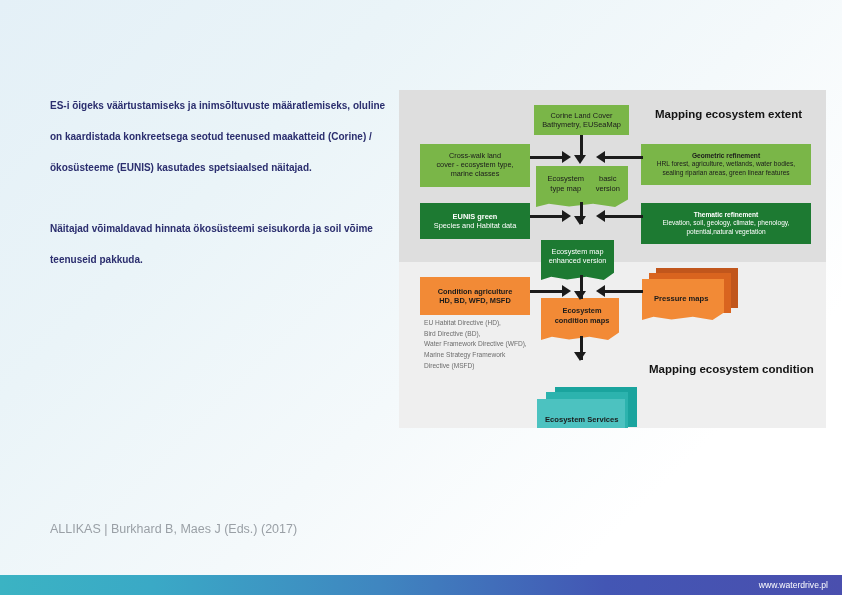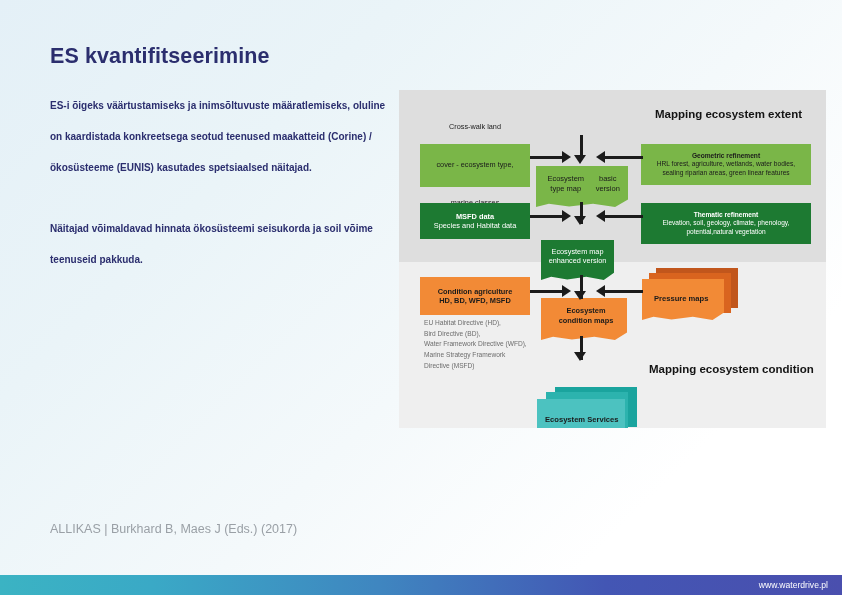--- a/index.html
+++ b/index.html
@@ -99,56 +99,59 @@
   .stack .card{position:absolute;}
   .stack .lbl{
     position:absolute;font-size:7.6px;font-weight:bold;color:#1b1b1b;
   }
 </style>
 </head>
 <body>
 
 <div class="slide">
 
-  <div class="title">ES kvantifitseerimine</div>
 
   <div class="body-text">
     <p>ES-i õigeks väärtustamiseks ja inimsõltuvuste määratlemiseks, oluline on kaardistada konkreetsega seotud teenused maakatteid (Corine) / ökosüsteeme (EUNIS) kasutades spetsiaalsed näitajad.</p>
     <p class="gap">Näitajad võimaldavad hinnata ökosüsteemi seisukorda ja soil võime teenuseid pakkuda.</p>
   </div>
 
   <div class="source">ALLIKAS | Burkhard B, Maes J (Eds.) (2017)</div>
 
   <div class="diagram">
     <div class="panel-top"></div>
     <div class="panel-bottom"></div>
 
     <div class="hdr hdr-extent">Mapping ecosystem extent</div>
     <div class="hdr hdr-condition">Mapping ecosystem condition</div>
 
-
-    <div class="box green-light" style="left:21px;top:54px;width:110px;height:43px;font-size:7.3px;flex-direction:column;gap:29px;">
+    <div class="box green-light" style="left:135px;top:15px;width:95px;height:30px;font-size:7.4px;flex-direction:column;">
+      <span class="l1">Corine Land Cover</span>
+      <span class="l1">Bathymetry, EUSeaMap</span>
+    </div>
+
+    <div class="box green-light" style="left:21px;top:54px;width:110px;height:43px;font-size:7.3px;flex-direction:column;">
       <span class="l1">Cross-walk land</span>
       <span class="l1">cover - ecosystem type,</span>
       <span class="l1">marine classes</span>
     </div>
 
     <div class="box green-light" style="left:242px;top:54px;width:170px;height:41px;font-size:6.6px;flex-direction:column;">
       <span class="l1 b">Geometric refinement</span>
       <span class="l1">HRL forest, agriculture, wetlands, water bodies,</span>
       <span class="l1">sealing riparian areas, green linear features</span>
     </div>
 
     <div class="box green-light wavy" style="left:137px;top:76px;width:92px;height:41px;font-size:7.5px;flex-direction:row;padding-bottom:8px;">
       <span class="l1">Ecosystem type map</span>
       <span class="l1">basic version</span>
     </div>
 
     <div class="box green-dark" style="left:21px;top:113px;width:110px;height:36px;font-size:7.4px;flex-direction:column;">
-      <span class="l1 b">MSFD data</span>
+      <span class="l1 b">EUNIS green</span>
       <span class="l1">Species and Habitat data</span>
     </div>
 
     <div class="box green-dark" style="left:242px;top:113px;width:170px;height:41px;font-size:6.6px;flex-direction:column;">
       <span class="l1 b">Thematic refinement</span>
       <span class="l1">Elevation, soil, geology, climate, phenology,</span>
       <span class="l1">potential,natural vegetation</span>
     </div>
 
     <div class="box green-dark wavy" style="left:142px;top:150px;width:73px;height:40px;font-size:7.3px;flex-direction:column;padding-bottom:8px;">
@@ -162,21 +165,21 @@
     </div>
 
     <div class="note">
       <div>EU Habitat Directive (HD),</div>
       <div>Bird Directive (BD),</div>
       <div>Water Framework Directive (WFD),</div>
       <div>Marine Strategy Framework</div>
       <div>Directive (MSFD)</div>
     </div>
 
-    <div class="box orange wavy" style="left:142px;top:208px;width:86px;height:42px;font-size:7.4px;flex-direction:column;padding-bottom:9px;padding-left:8px;">
+    <div class="box orange wavy" style="left:142px;top:208px;width:78px;height:42px;font-size:7.4px;flex-direction:column;padding-bottom:9px;padding-left:8px;">
       <span class="l1 b">Ecosystem</span>
       <span class="l1 b">condition maps</span>
     </div>
 
     <div class="stack" style="left:243px;top:178px;width:84px;height:52px;">
       <div class="card" style="left:14px;top:0px;width:82px;height:40px;background:#c1561c;"></div>
       <div class="card" style="left:7px;top:5px;width:82px;height:40px;background:#d9641f;"></div>
       <div class="card wavy" style="left:0px;top:11px;width:82px;height:41px;background:#f28a36;"></div>
       <span class="lbl" style="left:12px;top:26px;">Pressure maps</span>
     </div>

